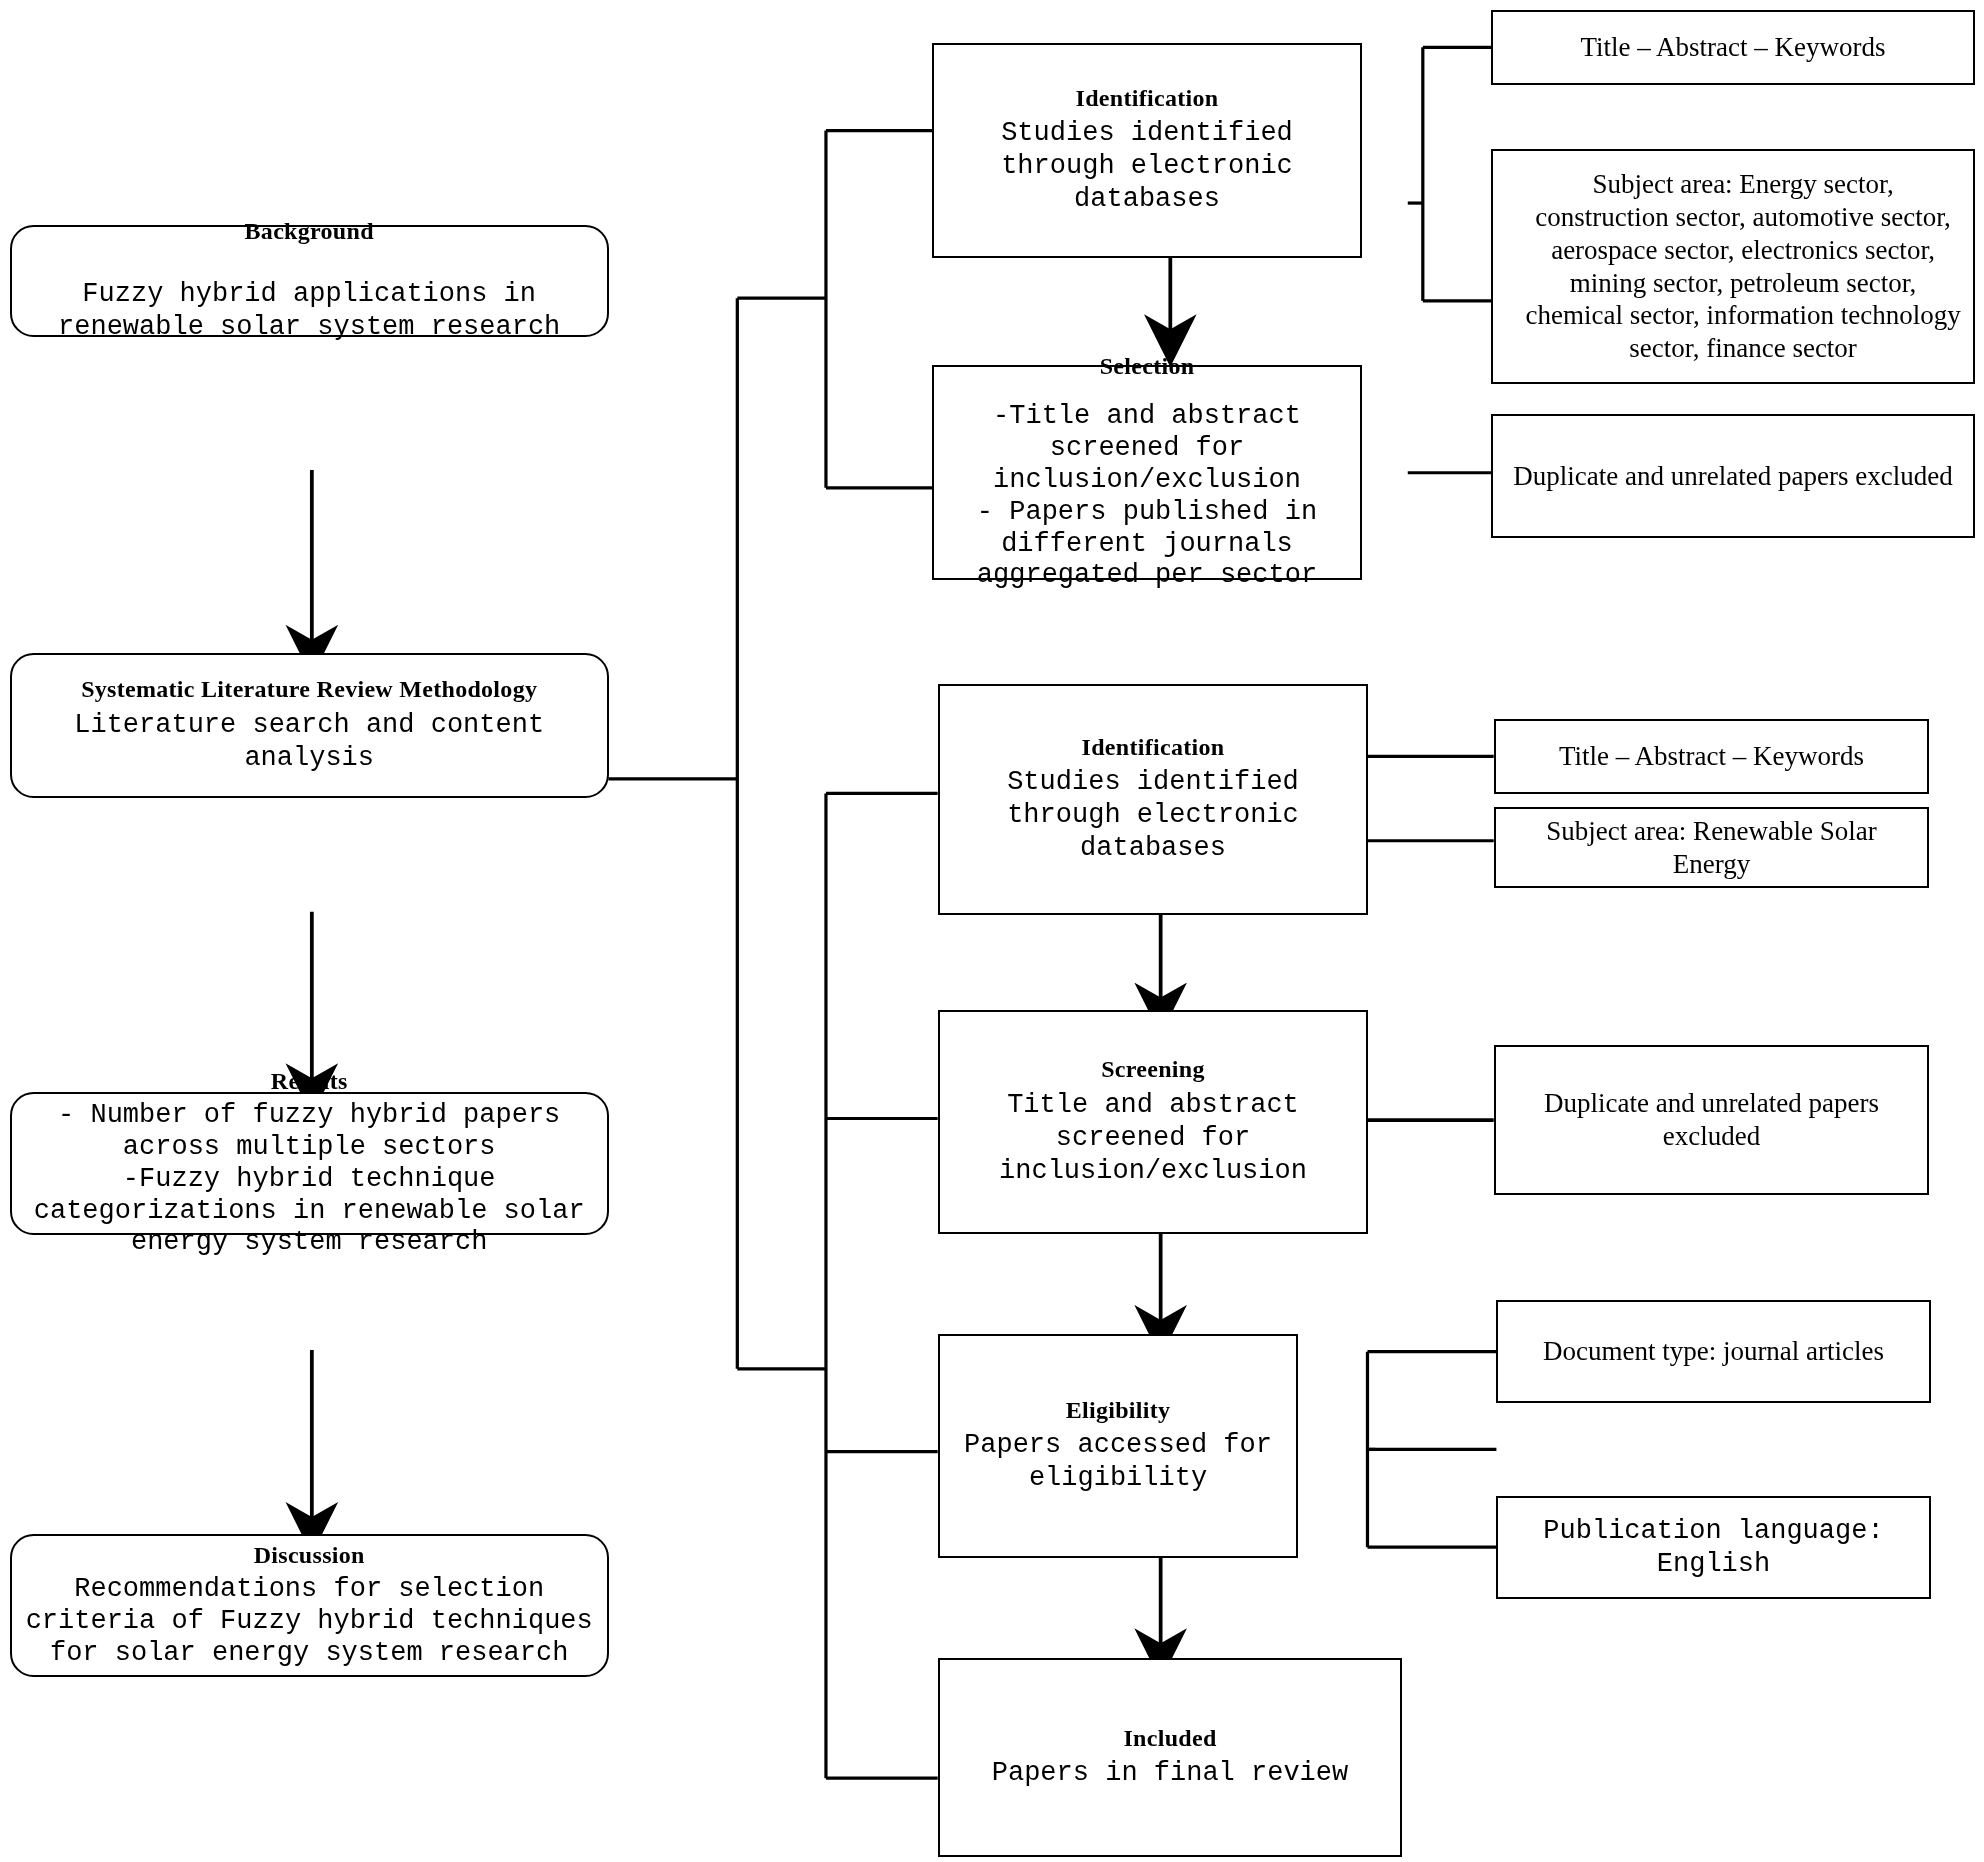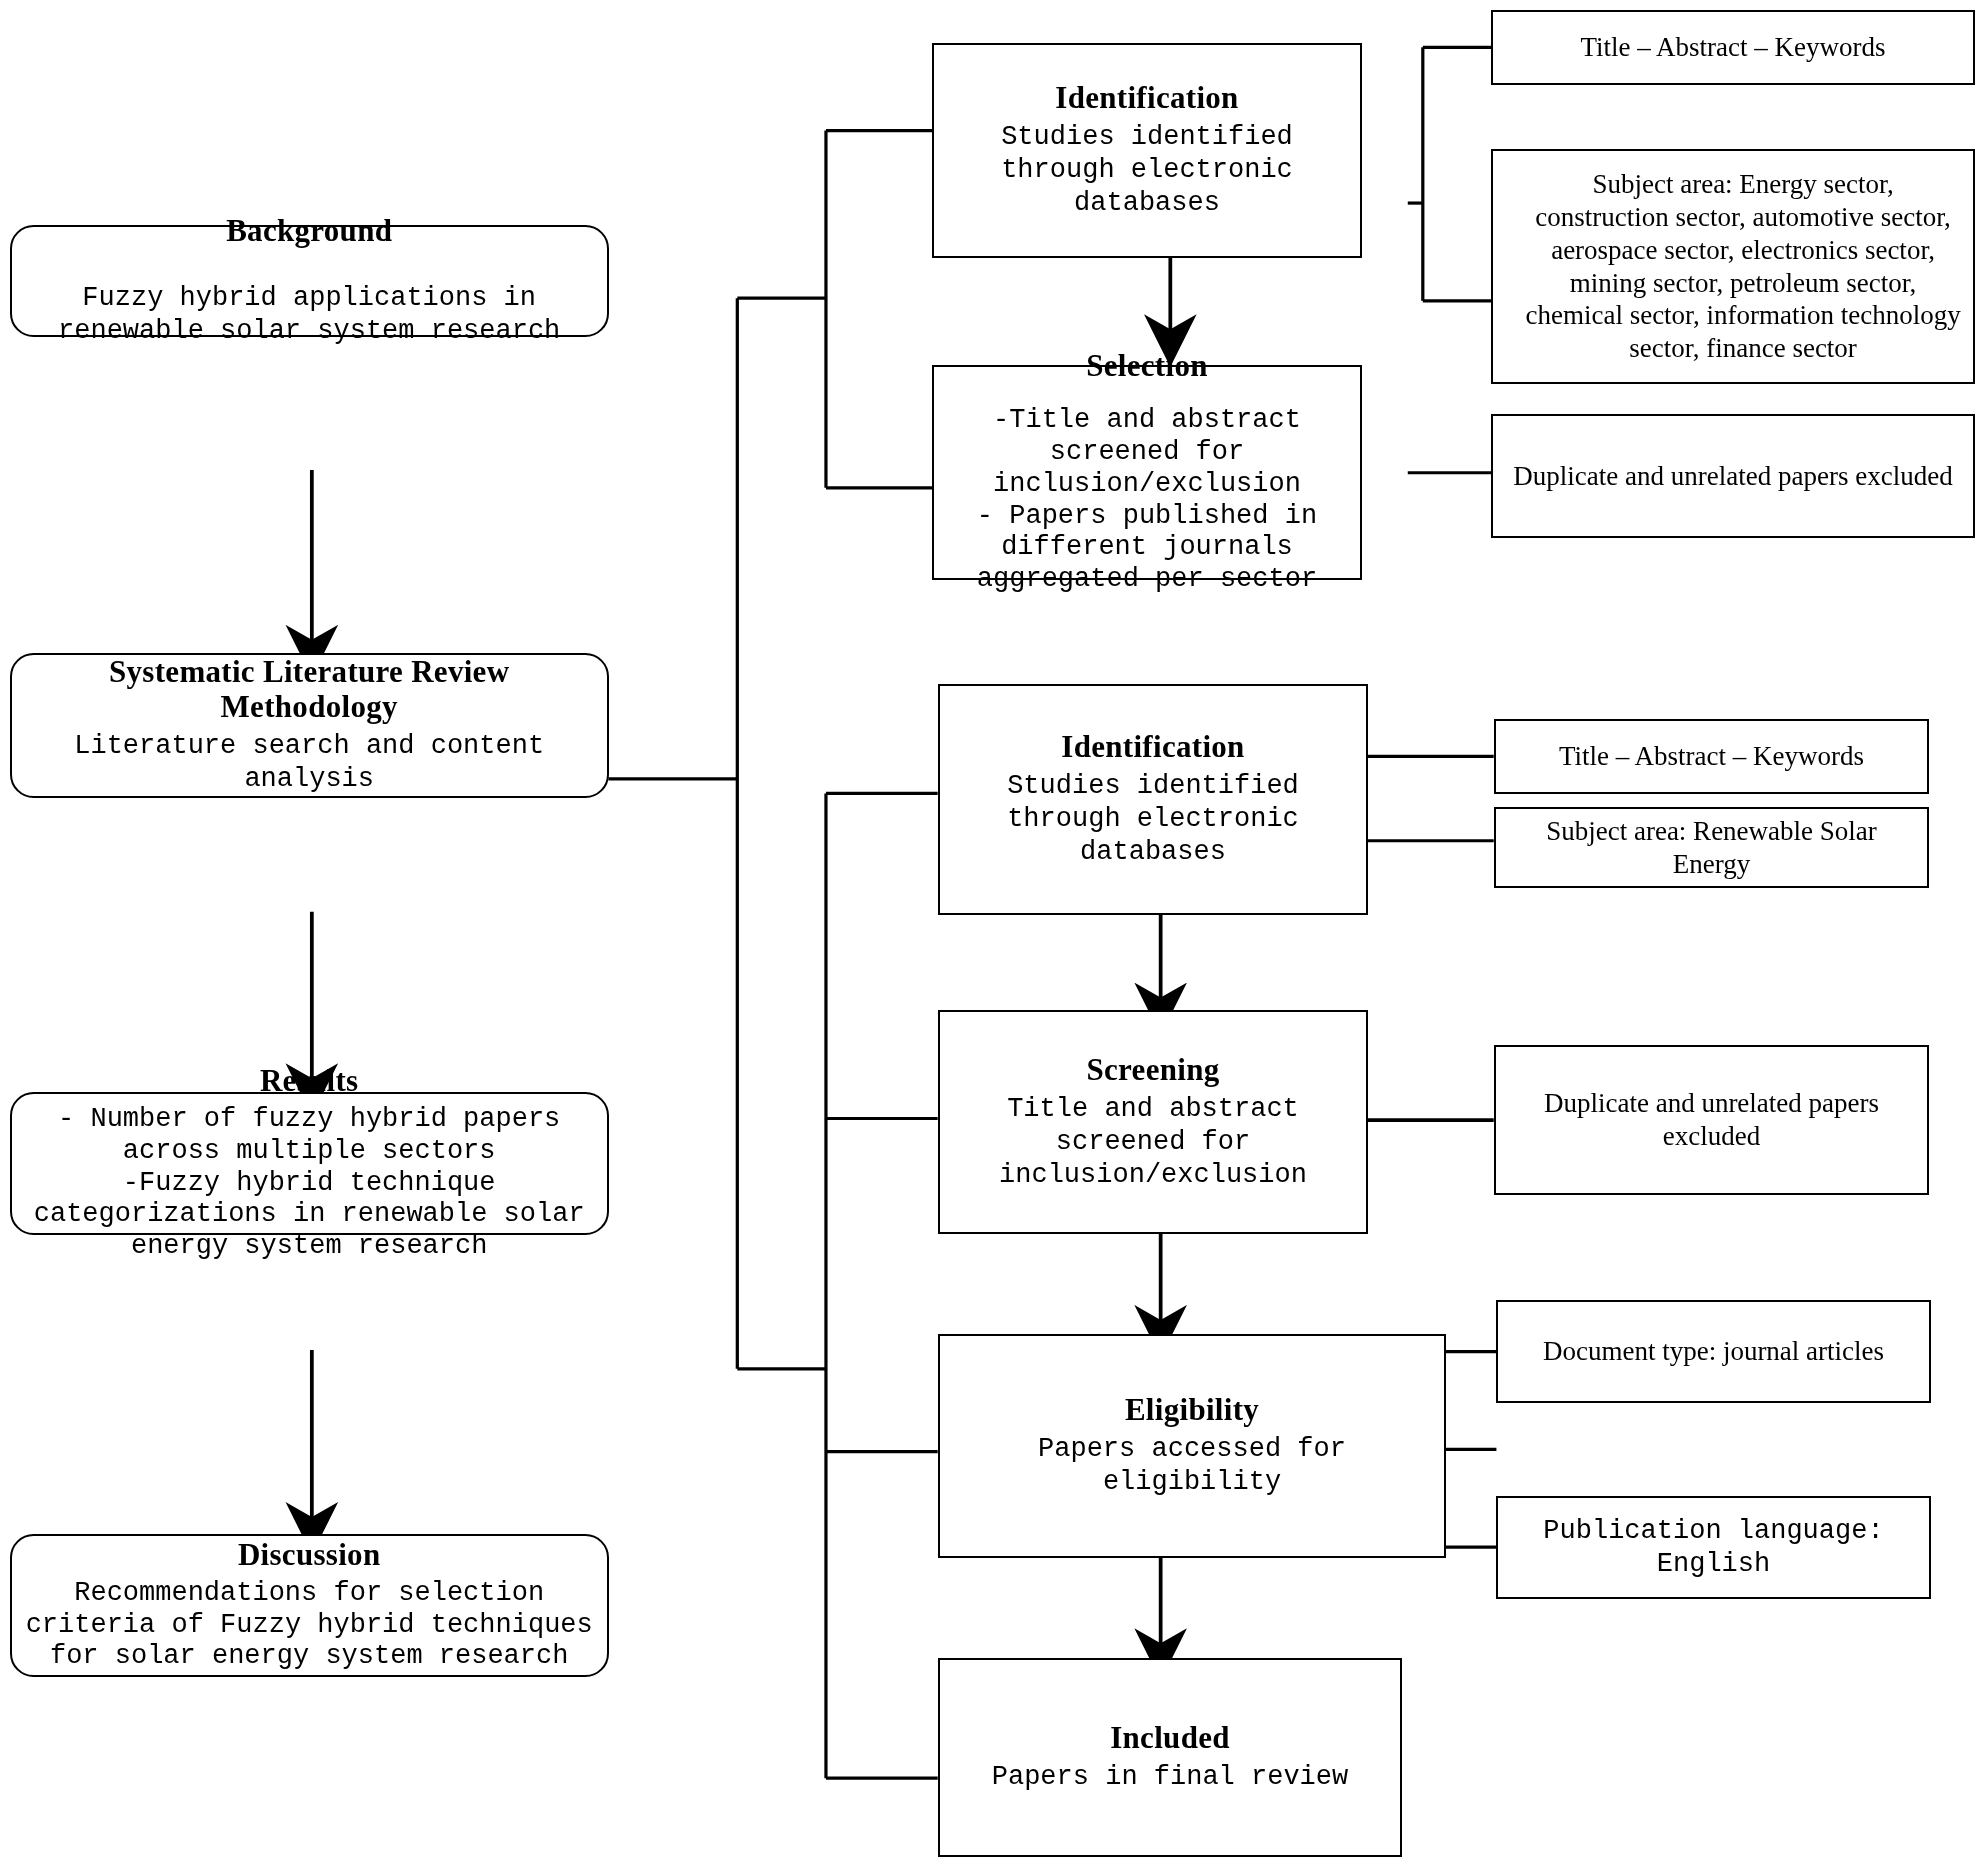--- a/index.html
+++ b/index.html
@@ -33,21 +33,21 @@
     justify-content: center;
     text-align: center;
     padding: 5.4px 9.7px;
     z-index: 2;
   }
   .node.round {
     border-radius: 23.6px;
   }
   .ttl {
     font-weight: bold;
-    font-size: 31px;
+    font-size: 24px;
     line-height: 1.12;
     letter-spacing: 0.3px;
     margin-bottom: 5.4px;
   }
   .body {
     font-size: 27px;
     line-height: 1.22;
     font-family: Liberation Mono, monospace;
   }
   .body.tight { line-height: 1.18; }
@@ -168,21 +168,21 @@
   <div class="node" style="left:938px; top:684px; width:430px; height:231px;">
     <div class="ttl">Identification</div>
     <div class="body">Studies identified through electronic databases</div>
   </div>
 
   <div class="node" style="left:938px; top:1010px; width:430px; height:224px;">
     <div class="ttl">Screening</div>
     <div class="body">Title and abstract screened for inclusion/exclusion</div>
   </div>
 
-  <div class="node" style="left:938px; top:1334px; width:508px; height:224px;">
+  <div class="node" style="left:938px; top:1334px; width:360px; height:224px;">
     <div class="ttl">Eligibility</div>
     <div class="body">Papers accessed for eligibility</div>
   </div>
 
   <div class="node" style="left:938px; top:1658px; width:464px; height:199px;text-align:right;">
     <div class="ttl">Included</div>
     <div class="body">Papers in final review</div>
   </div>
 
   <div class="side" style="left:1494px; top:719px; width:435px; height:75px;">

